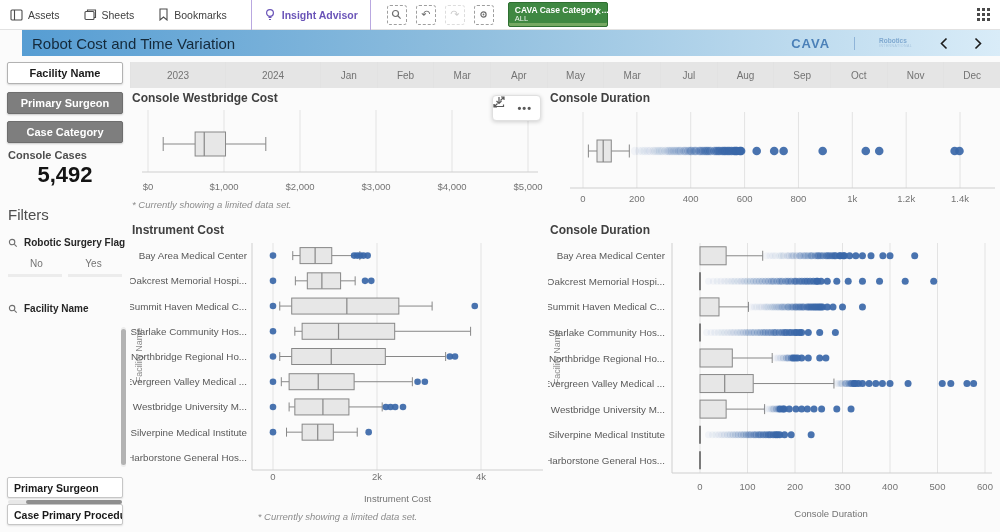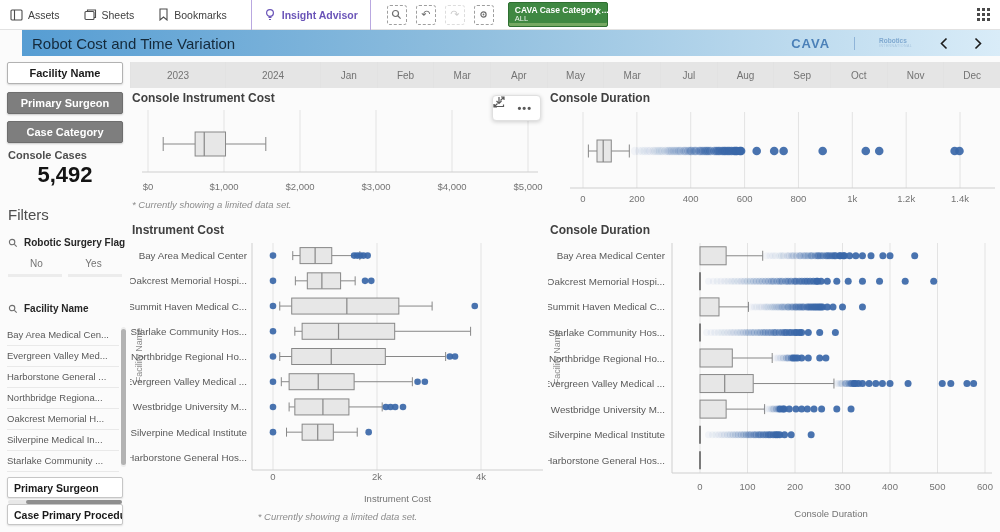--- a/index.html
+++ b/index.html
@@ -186,29 +186,20 @@
         <i></i>
       </div>
 
     <div class="flt-title" style="top:247px">
       <svg width="10" height="10" viewBox="0 0 11 11">
           <circle cx="4.5" cy="4.5" r="3" fill="none" stroke="#6e6e6e" stroke-width="1.2"></circle>
           <line x1="7" y1="7" x2="9.6" y2="9.6" stroke="#6e6e6e" stroke-width="1.2"></line>
         </svg>
       <span>Facility Name</span>
     </div>
-    <div class="flist">
-      <div class="item">Bay Area Medical Cen...</div>
-      <div class="item">Evergreen Valley Med...</div>
-      <div class="item">Harborstone General ...</div>
-      <div class="item">Northbridge Regiona...</div>
-      <div class="item">Oakcrest Memorial H...</div>
-      <div class="item">Silverpine Medical In...</div>
-      <div class="item">Starlake Community ...</div>
-    </div>
     <div class="vscroll">
         <i></i>
       </div>
 
     <div class="collapsed" style="top:421px">Primary Surgeon</div>
     <div class="hscroll">
         <i></i>
       </div>
     <div class="collapsed" style="top:448px">Case Primary Procedur...</div>
   </aside>
@@ -224,21 +215,21 @@
     <div class="tl-cell month">Mar</div>
     <div class="tl-cell month">Jul</div>
     <div class="tl-cell month">Aug</div>
     <div class="tl-cell month">Sep</div>
     <div class="tl-cell month">Oct</div>
     <div class="tl-cell month">Nov</div>
     <div class="tl-cell month">Dec</div>
   </div>
 
   <div class="chart" id="c1">
-    <div class="chart-title">Console Instrument Cost</div>
+    <div class="chart-title">Console Westbridge Cost</div>
     <div class="ctoolbar">
       <span class="tbi">
         <svg width="12" height="12" viewBox="0 0 12 12">
             <path d="M6 1v6M3.5 5L6 7.5 8.5 5" fill="none" stroke="#595959" stroke-width="1.2"></path>
             <path d="M1.5 8.5v2h9v-2" fill="none" stroke="#595959" stroke-width="1.2"></path>
           </svg>
       </span>
       <span class="tbi">
         <svg width="12" height="12" viewBox="0 0 12 12">
             <path d="M7.5 4.5L11 1M8 1h3v3" fill="none" stroke="#595959" stroke-width="1.2"></path>

